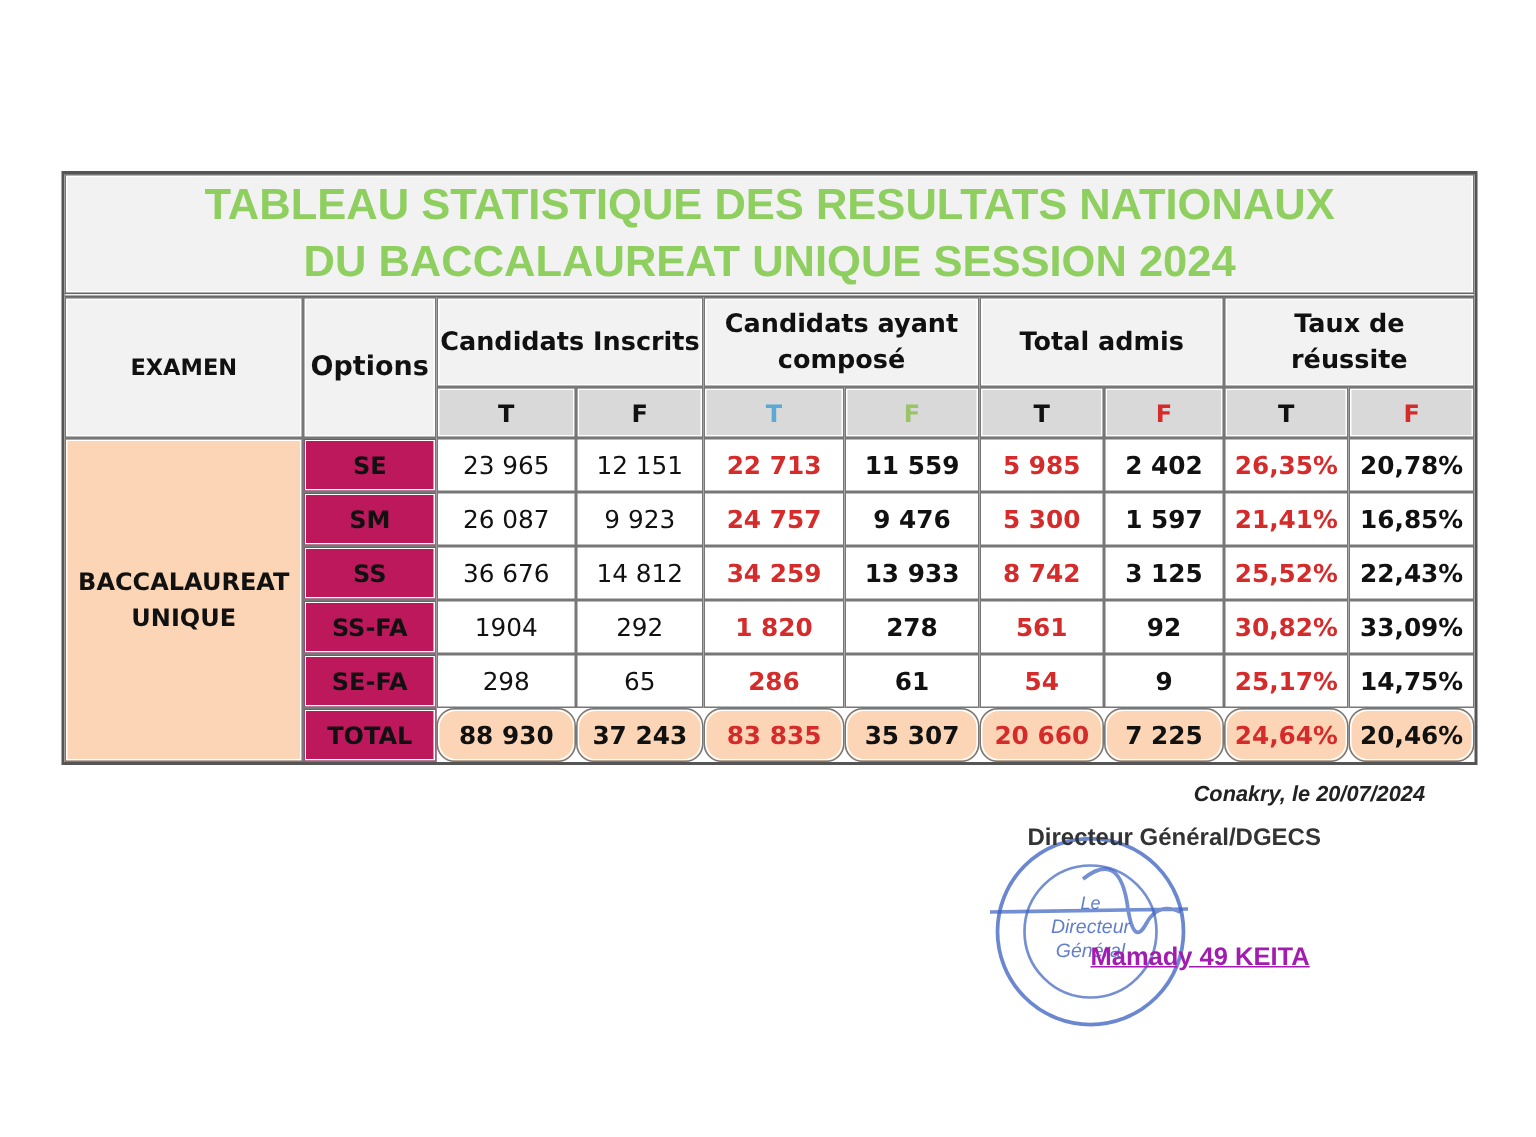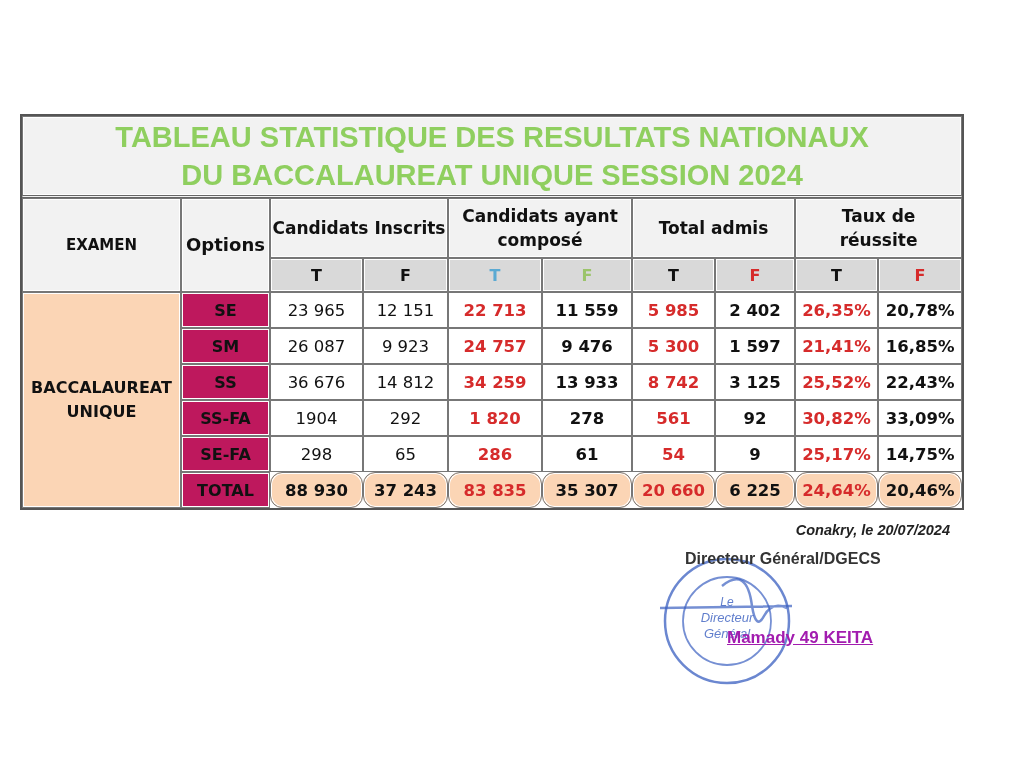--- a/index.html
+++ b/index.html
@@ -1,18 +1,18 @@
 <!DOCTYPE html>
 <html><head>
 <meta charset="utf-8">
 <style>
   html, body { margin: 0; padding: 0; background: #ffffff; }
   body { width: 1024px; height: 758px; position: relative; overflow: hidden;
          font-family: "Liberation Sans", "DejaVu Sans", sans-serif; }
-  .sheet { position: absolute; left: 20px; top: 114px; width: 760px; }
+  .sheet { position: absolute; left: 41px; top: 114px; width: 760px; }
   table { border-collapse: separate; border-spacing: 0; width: 940px; table-layout: fixed;
           border: 2px solid #555; }
   td { border: 1px solid #777; box-shadow: inset 0 0 0 1px #fff; padding: 0; text-align: center;
        vertical-align: middle; font-family: "DejaVu Sans", sans-serif; color: #111; }
   .title-cell { background: #f2f2f2; height: 78px; border-bottom: 3px double #666; }
   .title { color: #8fcf5f; font-family: "Liberation Sans", sans-serif; font-weight: bold;
            font-size: 29px; line-height: 38px; letter-spacing: 0px; }
   .hdr { background: #f2f2f2; font-weight: bold; font-size: 17px; height: 58px; line-height: 24px; }
   .sub { background: #d9d9d9; font-weight: bold; font-size: 16px; height: 32px; }
   .opt { background: #be185d; font-weight: bold; font-size: 16px; height: 34px; }
@@ -140,21 +140,21 @@
     <td class="num red">25,17%</td>
     <td class="num b">14,75%</td>
   </tr>
   <tr>
     <td class="opt">TOTAL</td>
     <td class="num b peach">88 930</td>
     <td class="num b peach">37 243</td>
     <td class="num red peach">83 835</td>
     <td class="num b peach">35 307</td>
     <td class="num red peach">20 660</td>
-    <td class="num b peach">6 225</td>
+    <td class="num b peach">7 225</td>
     <td class="num red peach">24,64%</td>
     <td class="num b peach">20,46%</td>
   </tr>
 </tbody>
     </table>
 </div>
 
 <div class="footer">
   <svg class="stamp" viewBox="0 0 150 150">
     <circle cx="75" cy="75" r="62" fill="none" stroke="#3a5fc0" stroke-width="2.5" opacity="0.75"></circle>

